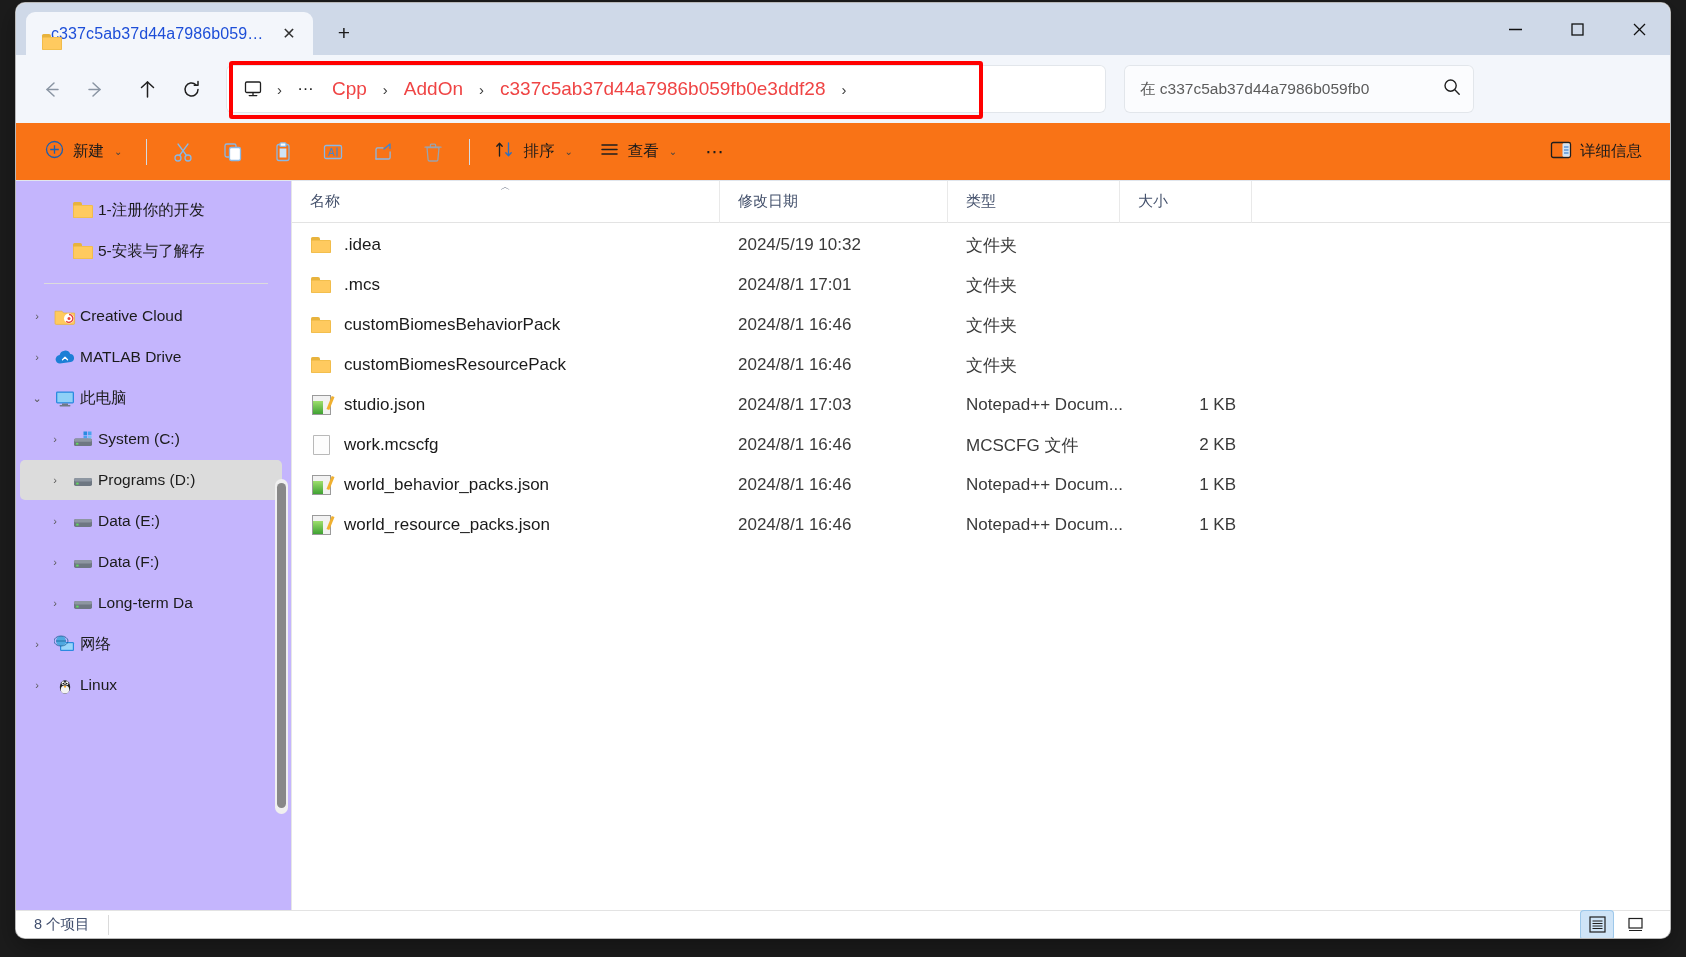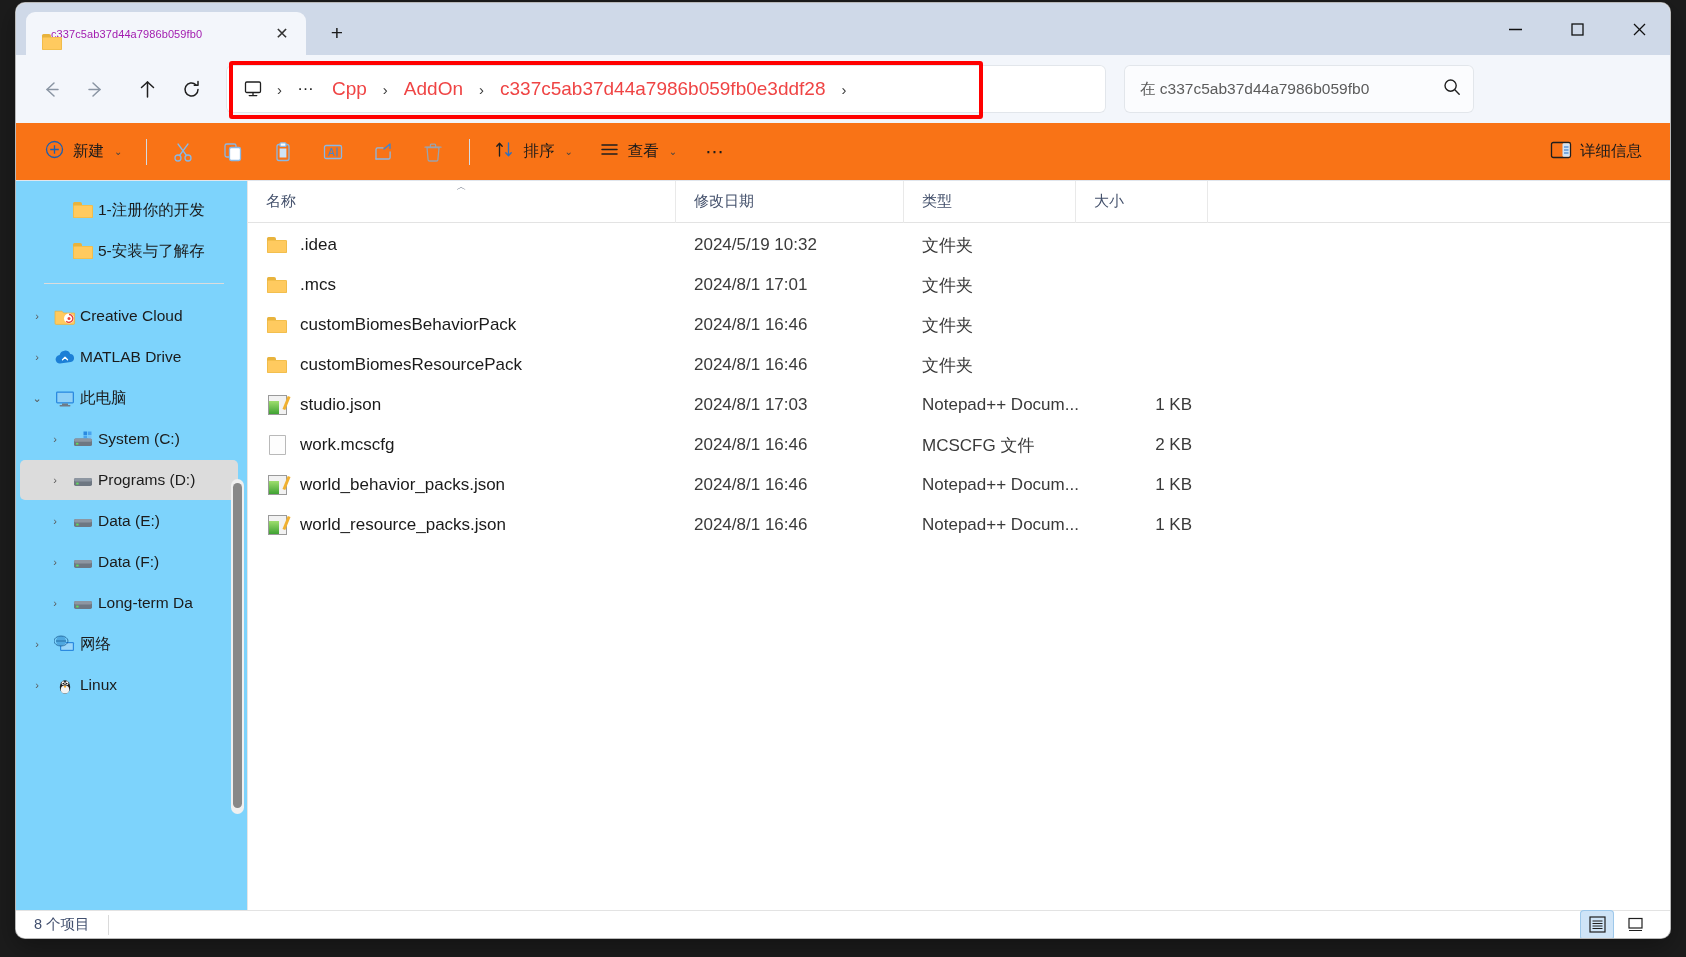--- a/index.html
+++ b/index.html
@@ -31,21 +31,21 @@
   }
   .tab-strip { display: flex; align-items: flex-end; padding-left: 10px; height: 100%; }
   .tab {
     display: flex; align-items: center; gap: 9px;
     height: 43px; padding: 0 10px 0 16px;
     background: #f3f6fb;
     border-radius: 9px 9px 0 0;
     min-width: 280px;
   }
   .tab-title {
-    font-size: 11px; color: #a21caf; letter-spacing: .1px;
+    font-size: 16px; color: #1d4ed8; letter-spacing: .1px;
     white-space: nowrap; overflow: hidden; text-overflow: ellipsis;
     max-width: 215px;
   }
   .tab-close {
     width: 28px; height: 28px; border-radius: 5px;
     display: flex; align-items: center; justify-content: center;
     font-size: 16px; color: #333; margin-left: auto;
   }
   .new-tab {
     width: 34px; height: 34px; margin: 0 0 5px 14px;
@@ -146,21 +146,21 @@
     display: flex; align-items: center; justify-content: center;
   }
   .tb-sep { width: 1px; height: 26px; background: #d4dae2; margin: 0 10px; }
   .chev { font-size: 10px; color: #444; margin-left: 2px; }
   .tb-right { margin-left: auto; display: flex; align-items: center; }
 
   
   #body { flex: 1 1 auto; display: flex; min-height: 0; background: #fff; }
 
   #sidebar {
-    width: 232px; flex: 0 0 auto; background: #7dd3fc;
+    width: 276px; flex: 0 0 auto; background: #c4b5fd;
     position: relative; overflow: hidden;
     padding-top: 8px;
   }
   .side-item {
     display: flex; align-items: center; height: 40px;
     margin: 1px 10px 1px 4px; padding-left: 4px;
     border-radius: 5px; font-size: 15.5px; color: #1b1b1b;
     white-space: nowrap; overflow: hidden;
   }
   .side-item.selected { background: #dcdcdc; }

